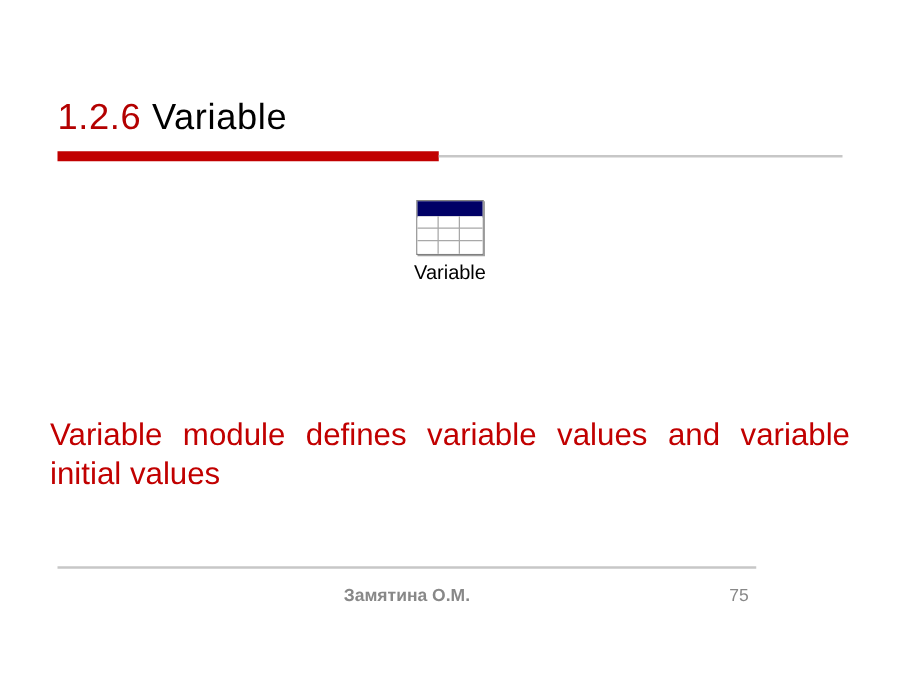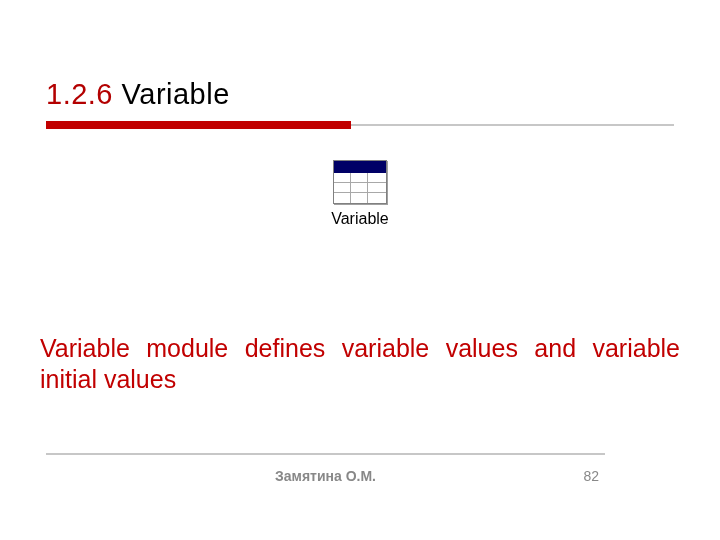--- a/index.html
+++ b/index.html
@@ -146,15 +146,15 @@
         <div class="v2"></div>
       </div>
     </div>
     <div class="module-label">Variable</div>
   </div>
 
   <div class="body-text">Variable module defines variable values and variable initial values</div>
 
   <div class="footer-rule"></div>
   <div class="footer-author">Замятина О.М.</div>
-  <div class="footer-page">82</div>
+  <div class="footer-page">75</div>
 
 </div>
 
 </body></html>

